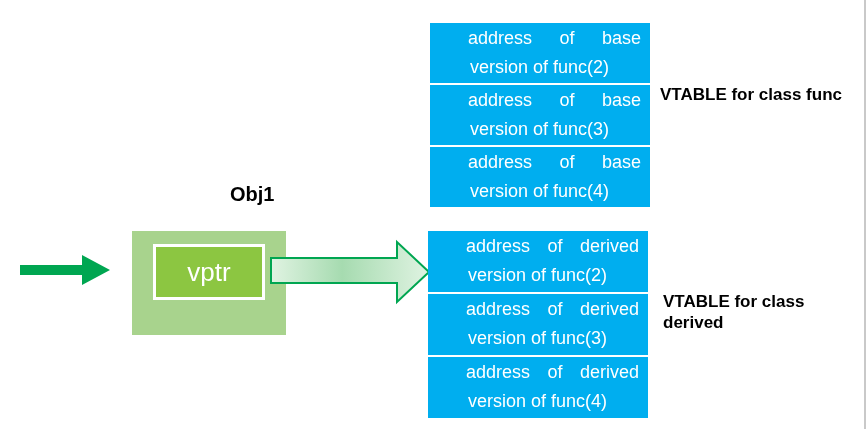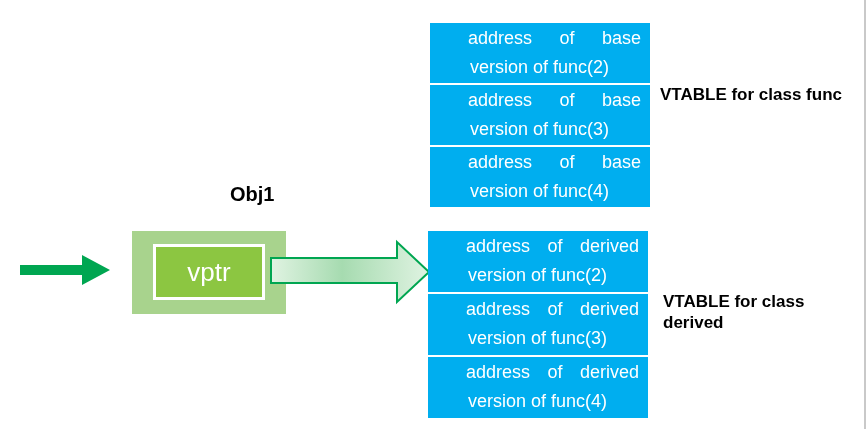--- a/index.html
+++ b/index.html
@@ -28,21 +28,21 @@
     width: 60px;
     font-size: 20px;
     font-weight: bold;
     color: #000000;
     text-align: left;
     margin-left: 44px;
   }
   .obj-box {
     position: absolute;
     left: 132px; top: 231px;
-    width: 154px; height: 83px;
+    width: 154px; height: 104px;
     background: var(--box_outer);
     z-index: 1;
   }
   .vptr-cell {
     position: absolute;
     left: 21px; top: 13px;
     width: 106px; height: 50px;
     background: var(--box_inner);
     border: 3px solid #ffffff;
     display: flex;

